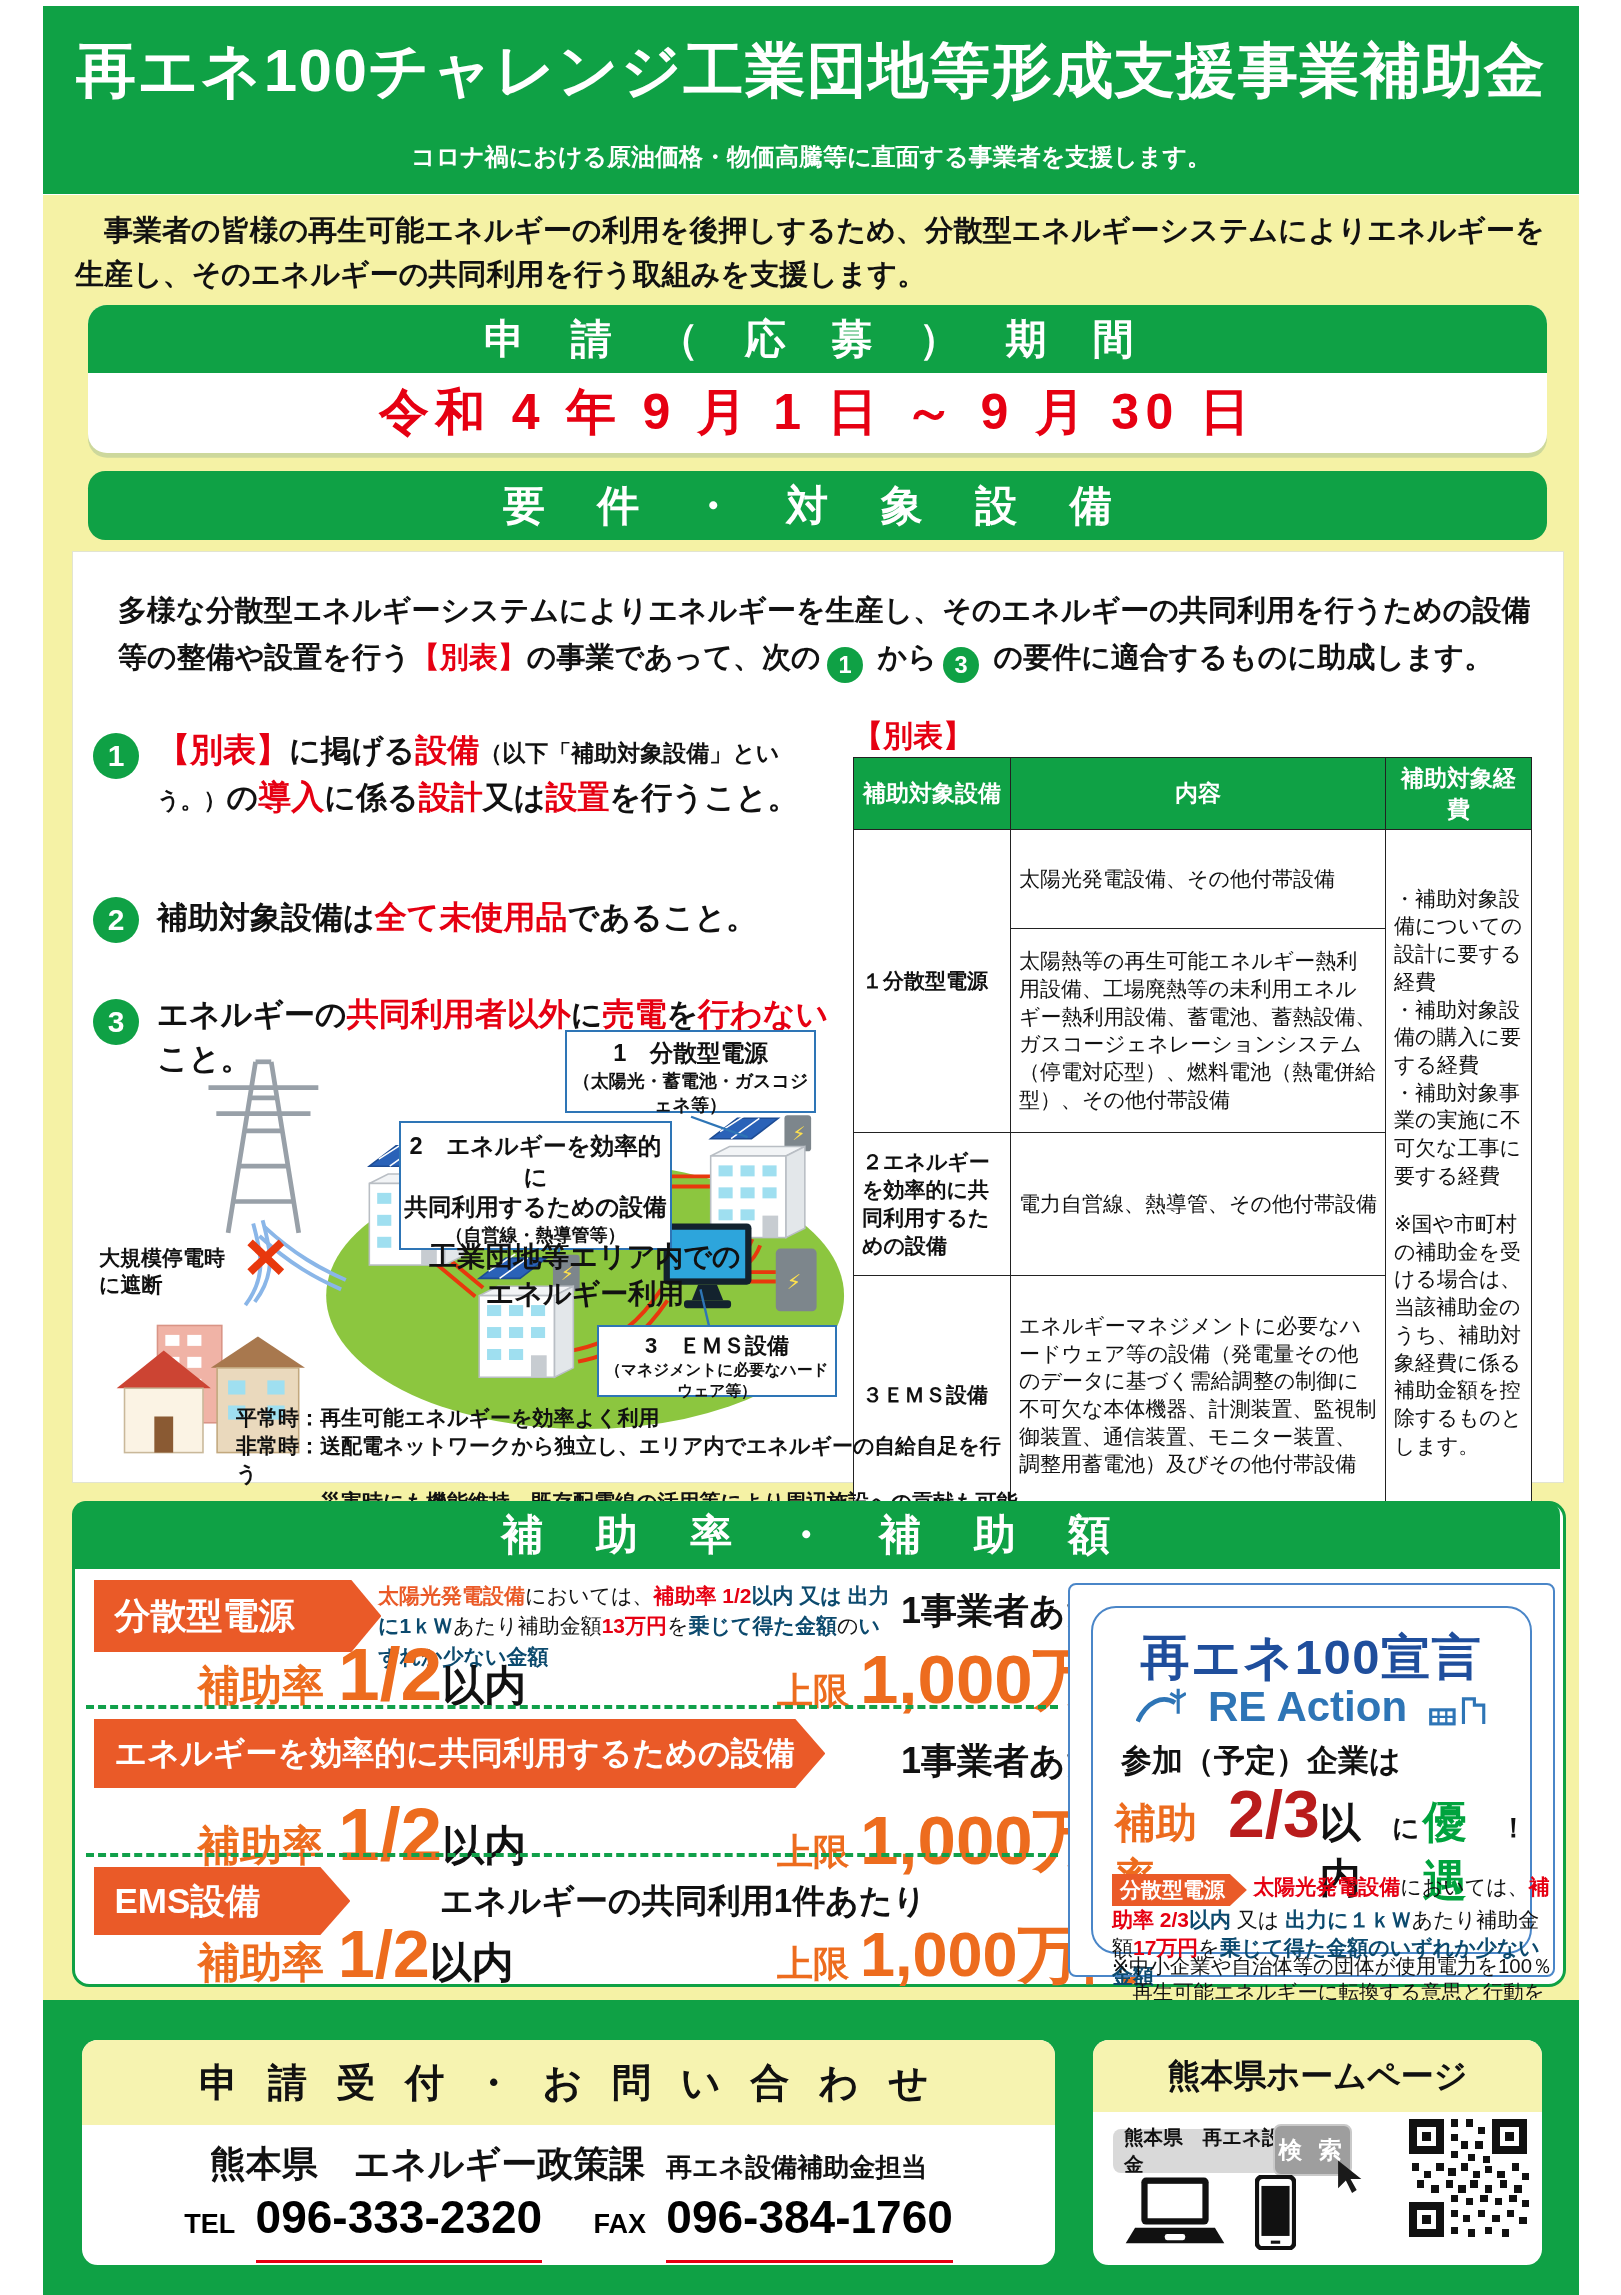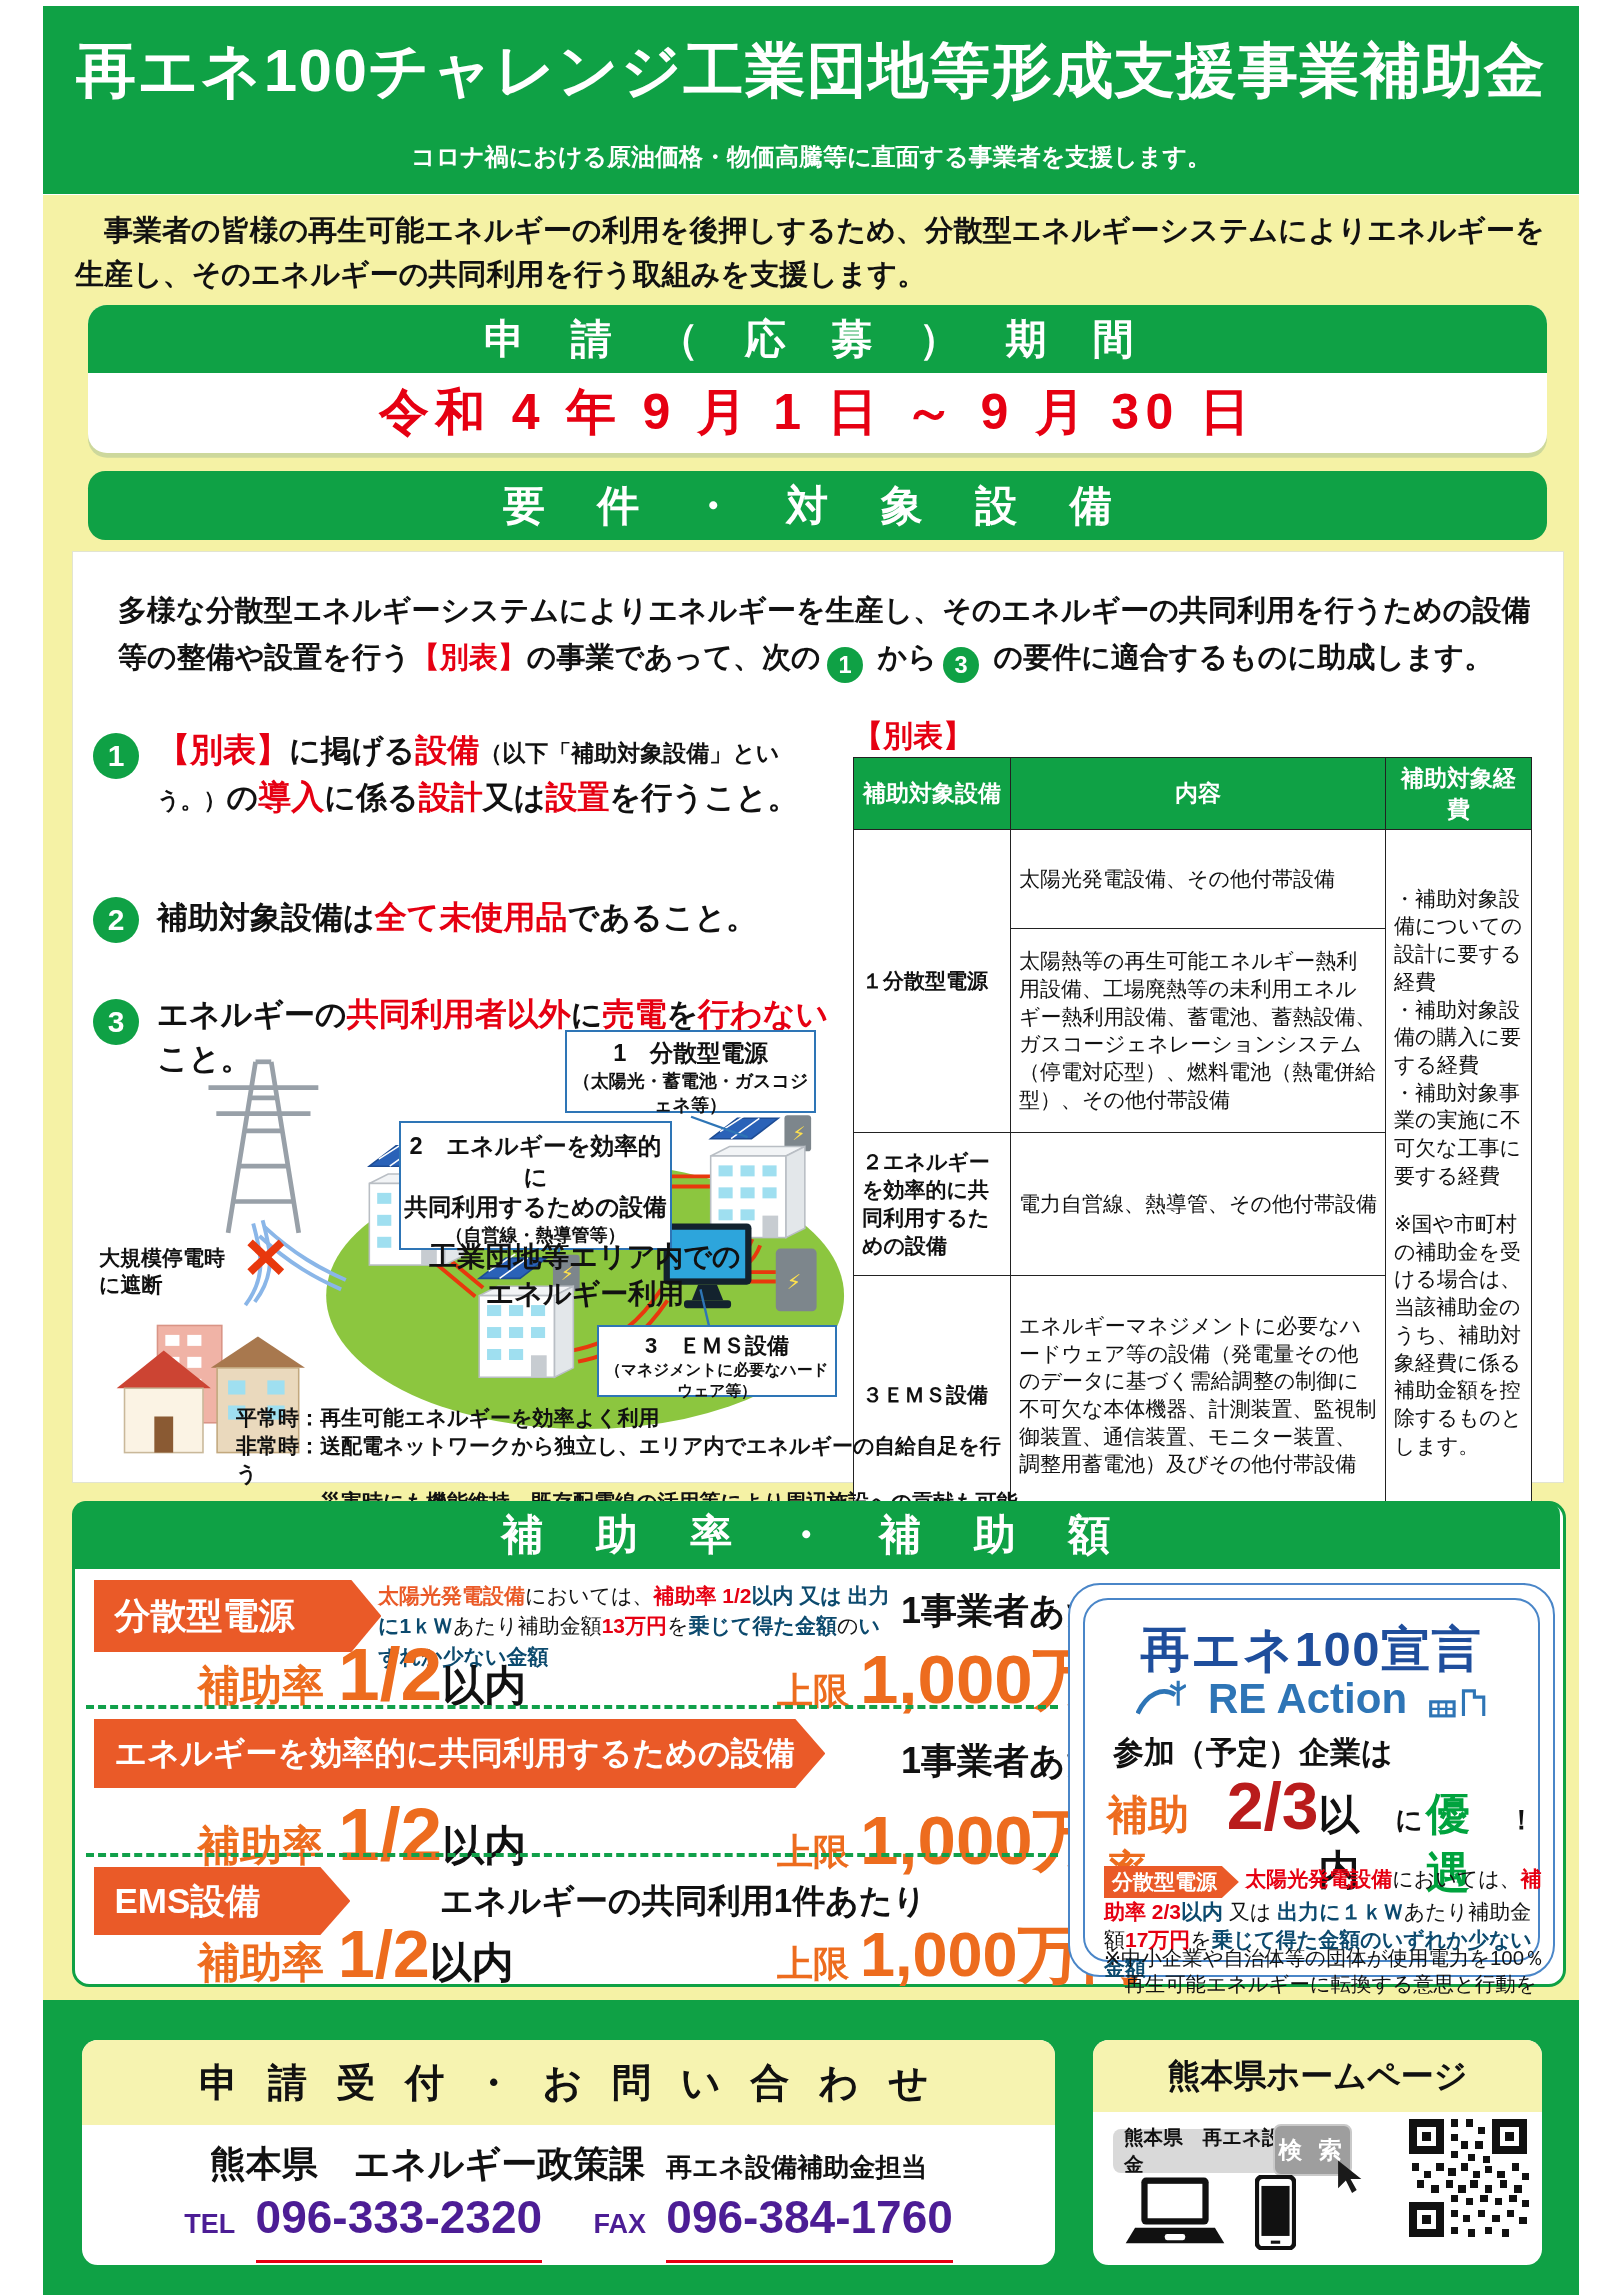--- a/index.html
+++ b/index.html
@@ -60,42 +60,42 @@
   .per-label{font-size:36px;font-weight:800;color:#111;}
   .rate-line{display:flex;align-items:baseline;}
   .rate-word{font-size:42px;color:#ED6C1E;font-weight:800;margin-right:14px;}
   .rate-big{font-size:75px;color:#ED6C1E;font-weight:800;}
   .rate-suffix{font-size:42px;color:#111;font-weight:800;}
   .cap-word{font-size:36px;color:#ED6C1E;font-weight:800;margin-right:11px;}
   .cap-big{font-size:69px;color:#ED6C1E;font-weight:800;}
   .dashed{border-top:4.7px dashed #11A04A;height:0;}
   .note-small{font-size:21px;line-height:1.45;}
   
-  .re-outer{left:1068px;top:1583px;width:487px;height:394px;border:2.4px solid #4A86C8;border-radius:32px;background:#fff;padding:13px;box-sizing:border-box;}
+  .re-outer{left:1068px;top:1583px;width:487px;height:394px;border:2.4px solid #4A86C8;border-radius:8px;background:#fff;padding:21px;box-sizing:border-box;}
   .re-inner{width:100%;height:100%;border:2.4px solid #4A86C8;border-radius:25px;box-sizing:border-box;position:relative;}
   .re-logo1{position:absolute;left:0;top:17.3px;width:100%;text-align:center;font-size:49px;font-weight:800;color:#1F4E9C;letter-spacing:1.6px;}
   .re-logo2{position:absolute;left:0;top:75px;width:100%;display:flex;align-items:center;justify-content:center;gap:22px;color:#2E75B6;font-size:42px;font-weight:800;}
   .re-part{position:absolute;left:28px;top:132px;font-size:31px;font-weight:700;color:#111;}
   .re-rate{position:absolute;left:22px;top:168px;display:flex;align-items:baseline;}
   .re-rate .w{font-size:41px;color:#ED6C1E;font-weight:800;margin-right:9.4px;}
   .re-rate .b{font-size:66px;color:#b91c1c;font-weight:800;}
   .re-rate .s{font-size:41px;color:#111;font-weight:800;}
   .re-rate .t{font-size:27px;color:#111;font-weight:700;margin:0 3.1px;}
   .re-rate .g{font-size:44px;color:#00A33E;font-weight:800;}
   .re-note{position:absolute;left:19px;top:265px;width:444px;font-size:21px;line-height:1.32;}
   .re-tag{display:inline-flex;background:#EA5A28;color:#fff;font-size:21px;font-weight:800;padding:2.4px 22px 2.4px 7.9px;clip-path:polygon(0 0,calc(100% - 17.3px) 0,100% 50%,calc(100% - 17.3px) 100%,0 100%);margin-right:6.3px;vertical-align:-3.1px;}
   .re-ast{position:absolute;left:19px;top:345px;width:444px;font-size:20.4px;font-weight:500;color:#111;line-height:1.28;white-space:pre-line;}
   
   .green-bottom{left:43px;top:2000px;width:1536px;height:295px;background:#0FA145;}
   .contact-box{left:82px;top:2040px;width:973px;height:225px;background:#fff;border-radius:15.7px;}
   .contact-head{left:82px;top:2040px;width:973px;height:85px;background:#F6F3B0;border-radius:15.7px 15.7px 0 0;display:flex;align-items:center;justify-content:center;font-size:39px;font-weight:800;color:#111;letter-spacing:9.4px;}
   .contact-org{left:82px;top:2140px;width:973px;text-align:center;color:#111;}
   .contact-org .org{font-size:36px;font-weight:800;}
   .contact-org .sub{font-size:26px;font-weight:700;margin-left:17.3px;}
-  .contact-tel{left:82px;top:2190px;width:973px;display:flex;align-items:baseline;justify-content:center;gap:20.4px;color:#4c1d95;}
+  .contact-tel{left:82px;top:2190px;width:973px;display:flex;align-items:baseline;justify-content:center;gap:20.4px;color:#000000;}
   .tel-label{font-size:27px;font-weight:700;}
   .tel-num{font-size:46px;font-weight:800;border-bottom:3.9px solid #E60012;padding-bottom:16px;}
   .hp-box{left:1093px;top:2040px;width:449px;height:225px;background:#fff;border-radius:15.7px;}
   .hp-head{left:1093px;top:2040px;width:449px;height:72px;background:#F6F3B0;border-radius:15.7px 15.7px 0 0;display:flex;align-items:center;justify-content:center;font-size:33px;font-weight:800;color:#111;}
   .search-bar{left:1113px;top:2129px;width:228px;height:44px;background:#d9d9d9;border-radius:7.9px;display:flex;align-items:center;padding-left:11px;font-size:19.6px;font-weight:700;color:#111;box-sizing:border-box;}
   .search-btn{left:1273px;top:2124px;width:79px;height:52px;background:#9e9e9e;border-radius:7.9px;display:flex;align-items:center;justify-content:center;color:#fff;font-size:23.6px;font-weight:800;letter-spacing:4.7px;border:2.4px solid #c9c9c9;box-sizing:border-box;}
 </style>
 </head>
 <body>
 

